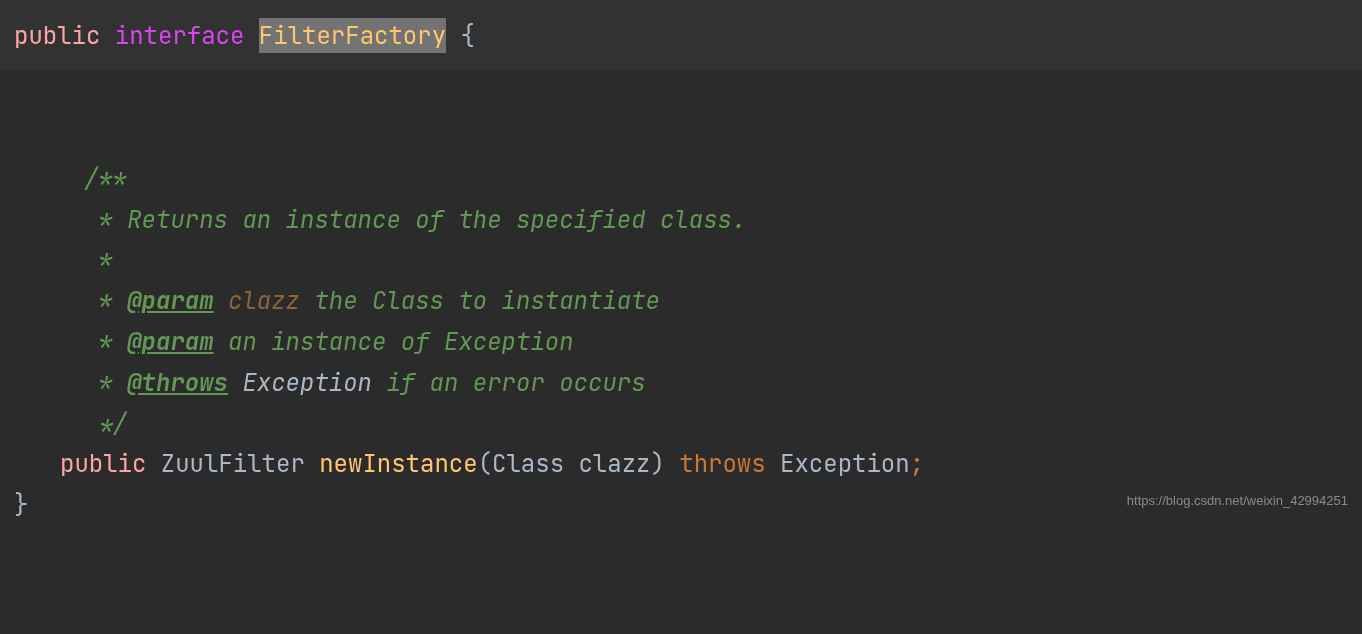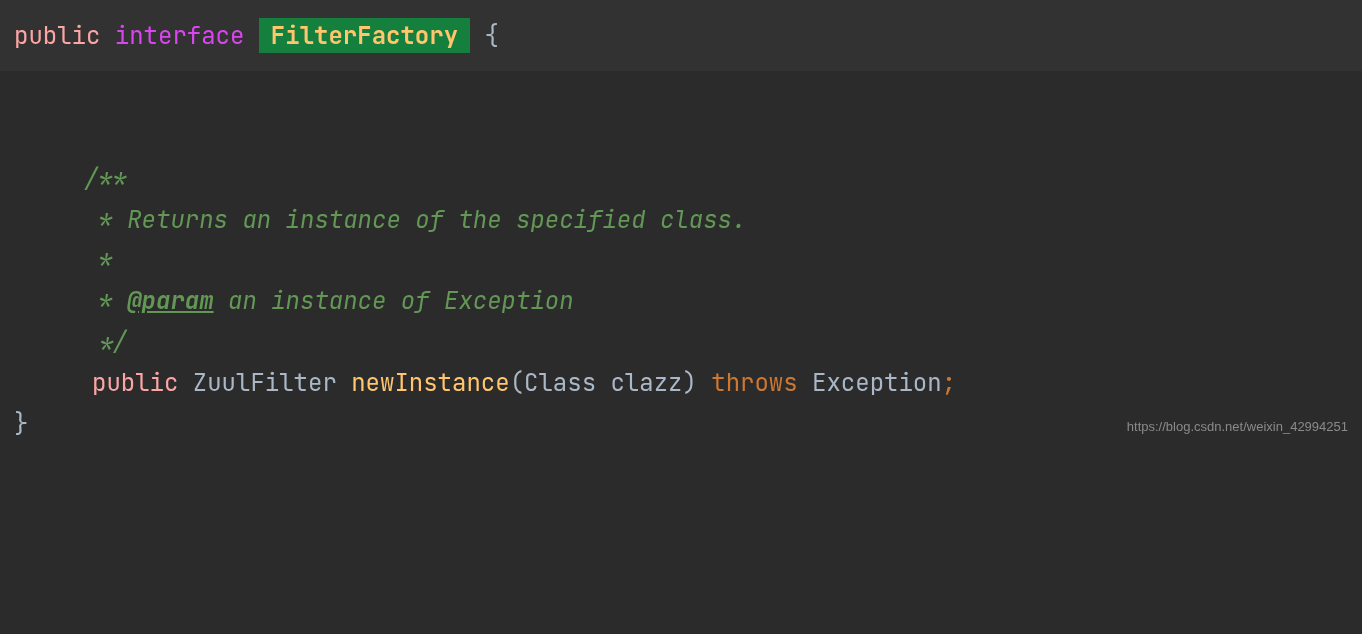--- a/index.html
+++ b/index.html
@@ -31,37 +31,36 @@
     .blank { height: 44px; }
     .kw-public { color: #fca5a5; }
     .kw-interface { color: #d946ef; }
     .kw-throws { color: #cc7832; }
     .type { color: #a9b7c6; }
     .method-name { color: #ffc66d; }
     .param-name { color: #a9b7c6; }
     .brace { color: #a9b7c6; }
     .punct { color: #cc7832; }
     .highlighted {
-      background: #15803d;
+      background: #737373;
       color: #ffc66d;
-      padding: 2px 12px;
-      font-weight: bold;
+      padding: 2px 0;
     }
     .comment { color: #629755; font-style: italic; }
     .doc-tag {
       color: #629755;
       font-style: italic;
       font-weight: bold;
       text-decoration: underline;
     }
     .doc-param-name { color: #8a653b; font-style: italic; }
     .doc-class { color: #a9b7c6; font-style: italic; }
     .watermark {
       position: absolute;
-      bottom: 6px;
+      bottom: 14px;
       right: 14px;
       color: #8a8a8a;
       font-size: 13px;
       font-family: Arial, sans-serif;
       font-style: normal;
     }
   </style>
 </head>
 <body>
 
@@ -71,24 +70,26 @@
 
   <div class="blank"></div>
   <div class="blank"></div>
 
   <div class="line indent1"><span class="comment">/**</span></div>
 
   <div class="line indent1"><span class="comment"> * Returns an instance of the specified class.</span></div>
 
   <div class="line indent1"><span class="comment"> *</span></div>
 
+  <div class="line indent1"><span class="comment"> * </span><span class="doc-tag">@param</span><span class="doc-param-name"> clazz</span><span class="comment"> the Class to instantiate</span></div>
 
   <div class="line indent1"><span class="comment"> * </span><span class="doc-tag">@param</span><span class="comment"> an instance of Exception</span></div>
 
+  <div class="line indent1"><span class="comment"> * </span><span class="doc-tag">@throws</span><span class="doc-class"> Exception</span><span class="comment"> if an error occurs</span></div>
 
   <div class="line indent1"><span class="comment"> */</span></div>
 
-  <div class="line" style="padding-left:92px;"><span class="kw-public">public</span><span class="type"> ZuulFilter </span><span class="method-name">newInstance</span><span class="brace">(</span><span class="type">Class </span><span class="param-name">clazz</span><span class="brace">) </span><span class="kw-throws">throws</span><span class="type"> Exception</span><span class="punct">;</span></div>
+  <div class="line" style="padding-left:60px;"><span class="kw-public">public</span><span class="type"> ZuulFilter </span><span class="method-name">newInstance</span><span class="brace">(</span><span class="type">Class </span><span class="param-name">clazz</span><span class="brace">) </span><span class="kw-throws">throws</span><span class="type"> Exception</span><span class="punct">;</span></div>
 
   <div class="line"><span class="brace">}</span></div>
 
   <div class="watermark">https://blog.csdn.net/weixin_42994251</div>
 </div>
 
 </body></html>

